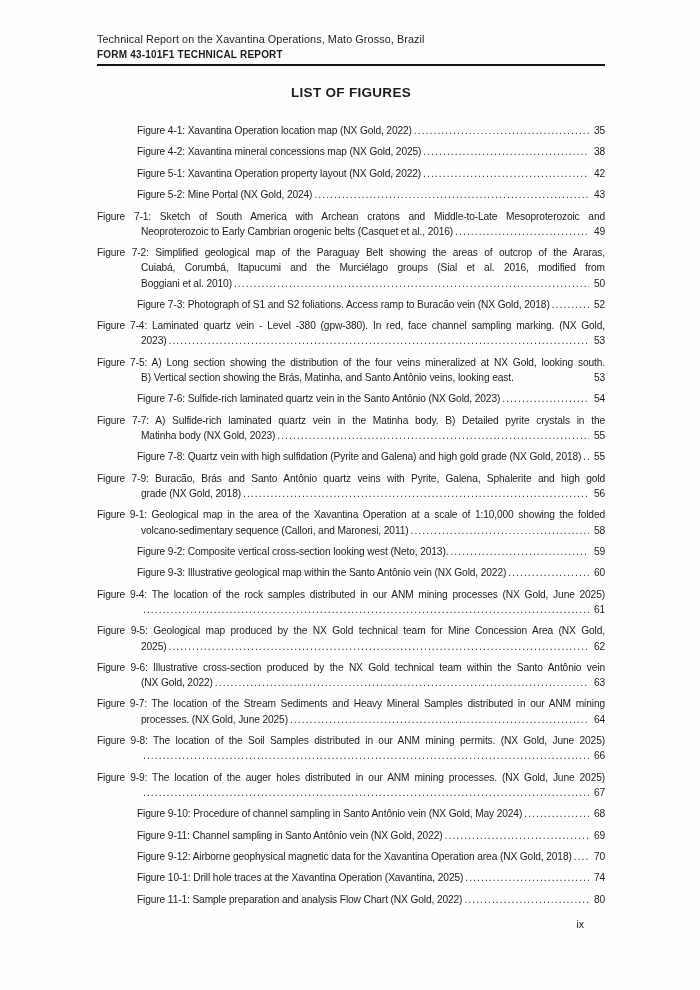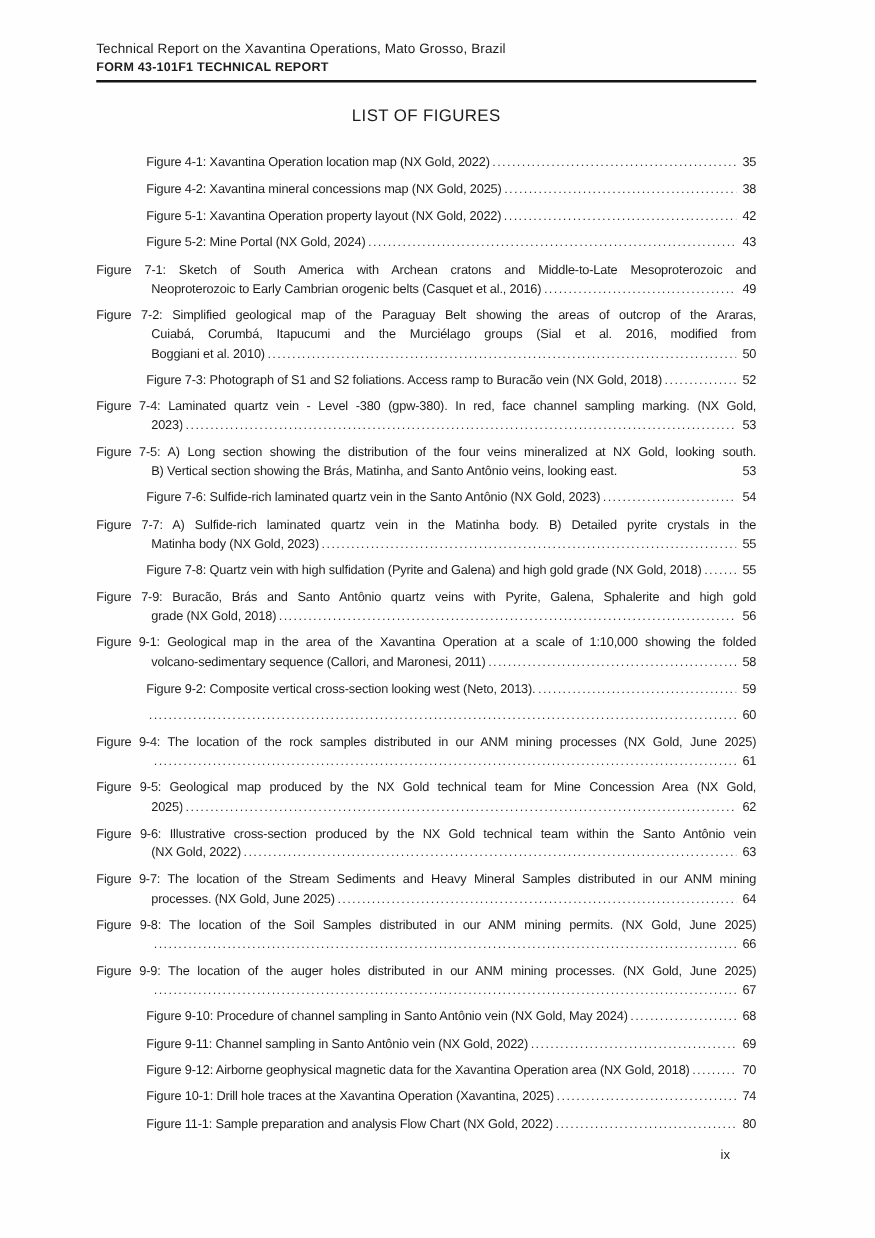--- a/index.html
+++ b/index.html
@@ -6,34 +6,34 @@
   html, body { width: 700px; height: 990px; }
   body {
     background: #ffffff;
     font-family: "Liberation Sans", sans-serif;
     color: #1c1c1c;
     position: relative;
   }
   .page {
     position: absolute;
     inset: 0;
-    padding: 33px 95px 0 77px;
+    padding: 33px 95px 0 97px;
     background: #fefefe;
   }
   
   .hdr {
     border-bottom: 2px solid #141414;
     padding-bottom: 4px;
   }
   .hdr-line1 { font-size: 10.8px; letter-spacing: 0.1px; }
   .hdr-line2 { font-size: 10px; font-weight: bold; letter-spacing: 0.2px; margin-top: 4px; }
   
   .doc-title {
     text-align: center;
-    font-weight: normal;
+    font-weight: bold;
     font-size: 13.5px;
     letter-spacing: 0.3px;
     margin: 19px 0 23px 0;
   }
   
   .entry {
     font-size: 10.2px;
     line-height: 15.2px;
     letter-spacing: -0.12px;
     margin-bottom: 6.2px;
@@ -205,20 +205,21 @@
       </div>
       <div class="entry">
         <div class="line-last">
           <span class="t">Figure 9-2: Composite vertical cross-section looking west (Neto, 2013).</span>
           <span class="leader"></span>
           <span class="pg">59</span>
         </div>
       </div>
       <div class="entry">
         <div class="line-last">
+          <span class="t">Figure 9-3: Illustrative geological map within the Santo Antônio vein (NX Gold, 2022)</span>
           <span class="leader"></span>
           <span class="pg">60</span>
         </div>
       </div>
       <div class="entry">
         <div class="line-just">Figure 9-4: The location of the rock samples distributed in our ANM mining processes (NX Gold, June 2025)</div>
         <div class="line-last cont">
           <span class="t"></span>
           <span class="leader"></span>
           <span class="pg">61</span>

